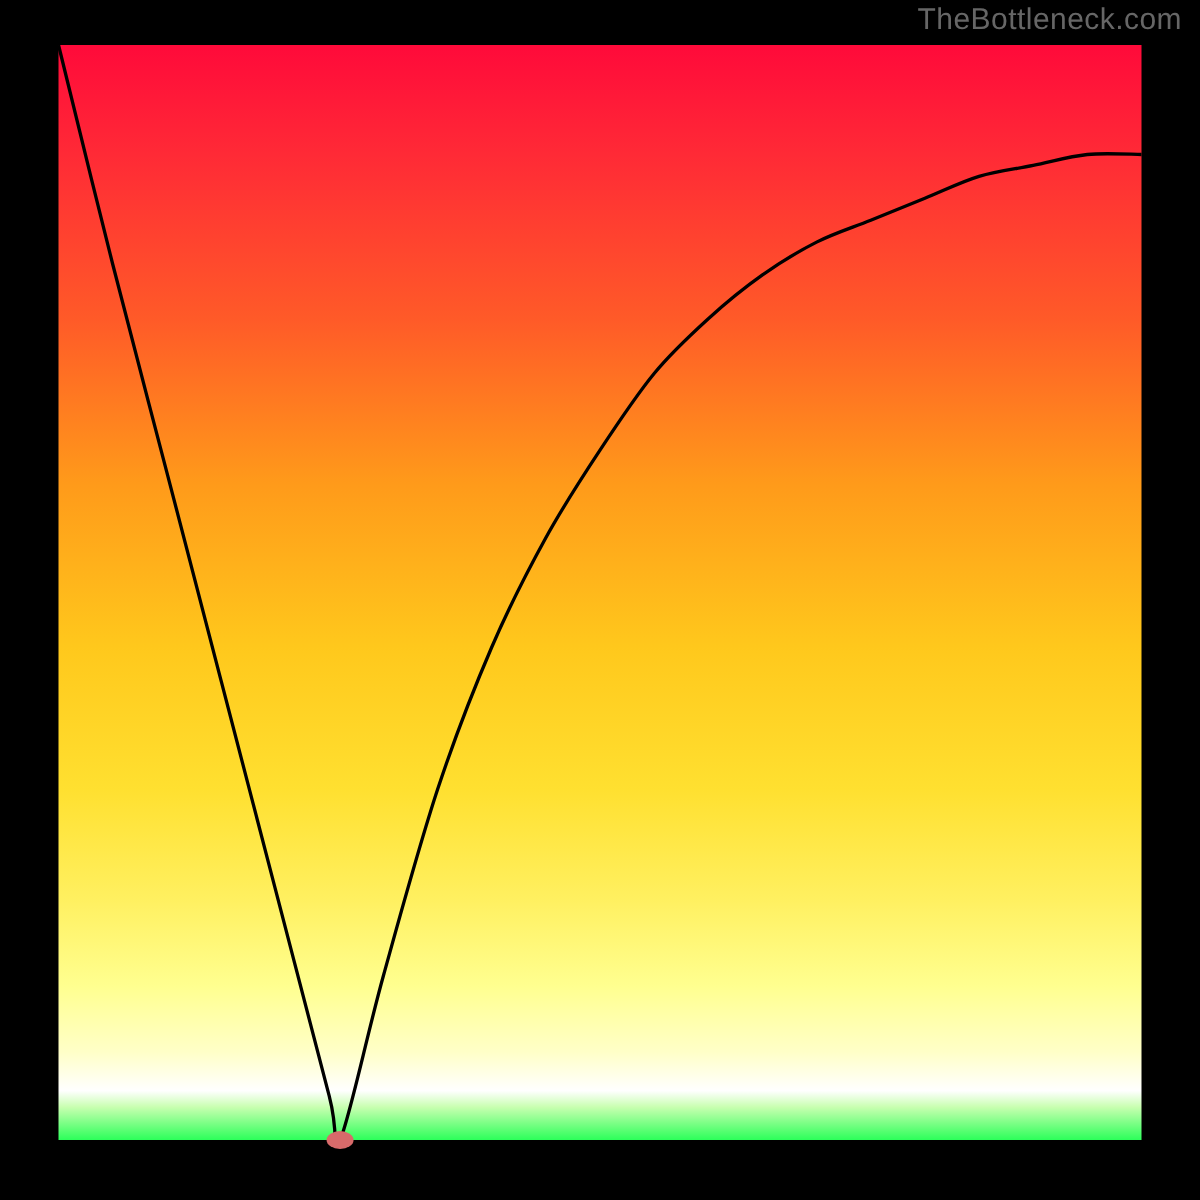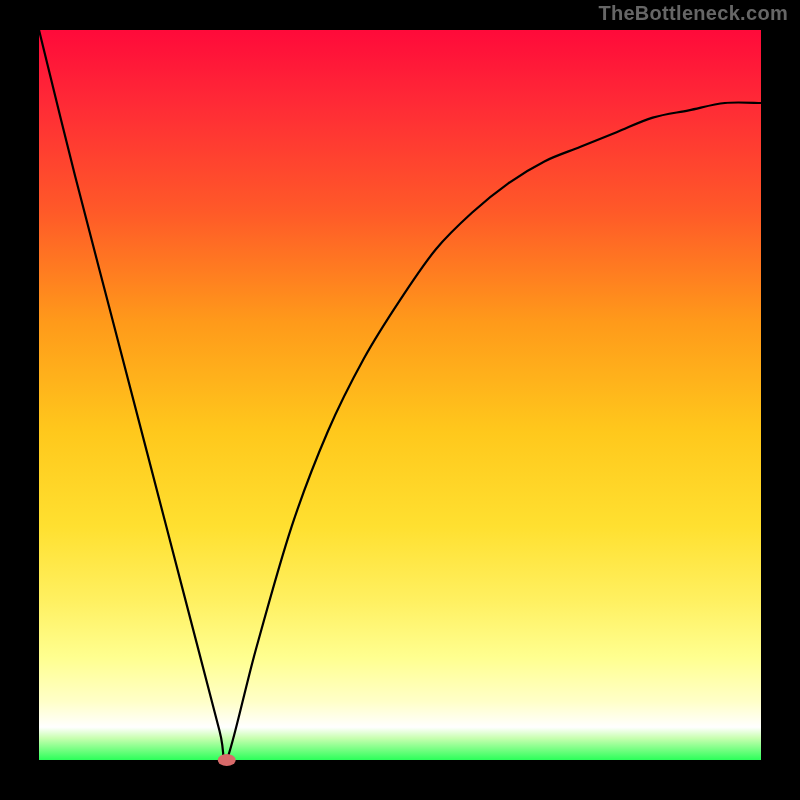--- a/index.html
+++ b/index.html
@@ -18,21 +18,21 @@
     width: 800px;
     height: 800px;
     background: #000;
   }
   .watermark {
     position: absolute;
     top: 2px;
     right: 12px;
     color: #666;
     font-size: 20px;
-    font-weight: 700;
+    font-weight: 400;
     letter-spacing: 0.3px;
   }
   svg {
     position: absolute;
     top: 0;
     left: 0;
   }
   .curve {
     fill: none;
     stroke: #000;

